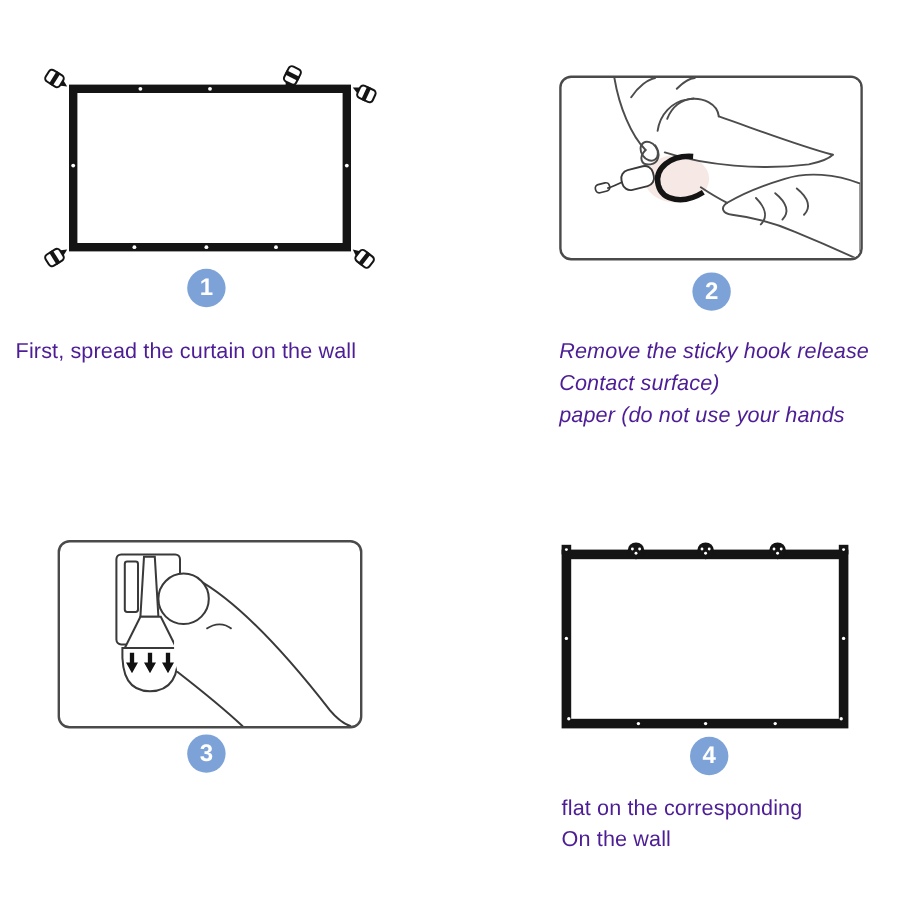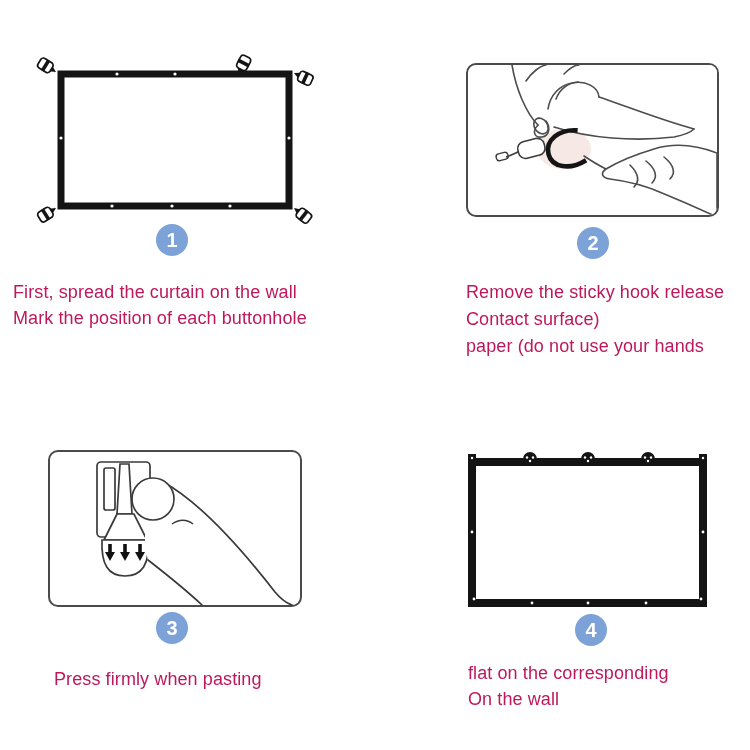--- a/index.html
+++ b/index.html
@@ -2,22 +2,22 @@
 <html><head>
 <meta charset="utf-8">
 <style>
   html,body{margin:0;padding:0;background:#ffffff;}
   .sheet{position:relative;width:750px;height:750px;background:#ffffff;overflow:hidden;
          font-family:"Liberation Sans","DejaVu Sans",sans-serif;}
   .illus{position:absolute;}
   .panel{position:absolute;background:#ffffff;border:2px solid #4a4a4a;border-radius:10px;overflow:hidden;}
   .badge{position:absolute;width:32px;height:32px;border-radius:50%;background:#7CA2D8;color:#ffffff;
          font-size:20px;font-weight:700;display:flex;align-items:center;justify-content:center;}
-  .caption{position:absolute;color:#be185d;font-size:18px;line-height:26px;white-space:nowrap;letter-spacing:.1px;}
-  .caption.lh27{line-height:27px;}
+  .caption{position:absolute;color:#4c1d95;font-size:18px;line-height:26px;white-space:nowrap;letter-spacing:.1px;}
+  .caption.lh27{line-height:27px;font-style:italic;}
 </style>
 </head>
 <body>
 
 <div class="sheet">
 
   <svg class="illus" style="left:30px;top:50px" width="290" height="185" viewBox="0 0 290 185">
     <defs>
       <g id="clip">
         <path d="M0,0 L6.5,-3.2 L6.5,3.2 Z" fill="#141414"></path>
@@ -39,21 +39,20 @@
     <use href="#clip" transform="translate(208,24) rotate(-63)"></use>
     <use href="#clip" transform="translate(264,23) rotate(25)"></use>
     <use href="#clip" transform="translate(26,158) rotate(148)"></use>
     <use href="#clip" transform="translate(264,158) rotate(38)"></use>
   </svg>
 
   <div class="badge" style="left:156px;top:224px">1</div>
 
   <div class="caption" style="left:13px;top:279px">
     <div>First, spread the curtain on the wall</div>
-    <div>Mark the position of each buttonhole</div>
   </div>
 
   <div class="panel" style="left:466px;top:63px;width:249px;height:150px">
     <svg width="249" height="150" viewBox="0 0 249 150">
       <ellipse cx="96" cy="84" rx="27" ry="20" fill="#F6E9E5"></ellipse>
 
       <g fill="none" stroke="#4c4c4c" stroke-width="1.6" stroke-linecap="round">
         <path d="M44,0 C48,24 58,48 70,60 C76,67 84,66 86,58 C88,62 94,64 98,60 C104,66 114,68 122,62 C140,66 170,74 200,76 C220,77 240,72 249,66 L249,0 Z" fill="#ffffff" stroke="none"></path>
         <path d="M44,0 C48,24 58,48 70,60"></path>
         <path d="M70,60 C64,66 66,73 74,72 C81,71 83,63 78,56"></path>
@@ -110,23 +109,20 @@
         <path d="M113,30 C150,50 190,95 225,140 C230,146 236,151 242,153" fill="none" stroke="#3a3a3a" stroke-width="1.7" stroke-linecap="round"></path>
         <path d="M98,108 C116,122 136,138 152,153" fill="none" stroke="#3a3a3a" stroke-width="1.7" stroke-linecap="round"></path>
         <circle cx="103" cy="47" r="21" fill="#ffffff" stroke="#3a3a3a" stroke-width="1.7"></circle>
         <path d="M122,72 C129,67 137,67 143,72" fill="none" stroke="#3a3a3a" stroke-width="1.5"></path>
       </g>
     </svg>
   </div>
 
   <div class="badge" style="left:156px;top:612px">3</div>
 
-  <div class="caption" style="left:54px;top:666px">
-    <div>Press firmly when pasting</div>
-  </div>
 
   <svg class="illus" style="left:462px;top:448px" width="256" height="170" viewBox="0 0 256 170">
     <rect x="10" y="14" width="231" height="141" fill="#ffffff" stroke="#141414" stroke-width="8"></rect>
     <g>
       <circle cx="68" cy="11" r="7" fill="#141414"></circle>
       <circle cx="65" cy="9.5" r="1.2" fill="#ffffff"></circle>
         <circle cx="71" cy="9.5" r="1.2" fill="#ffffff"></circle>
         <circle cx="68" cy="13" r="1.2" fill="#ffffff"></circle>
     </g>
     <g>

